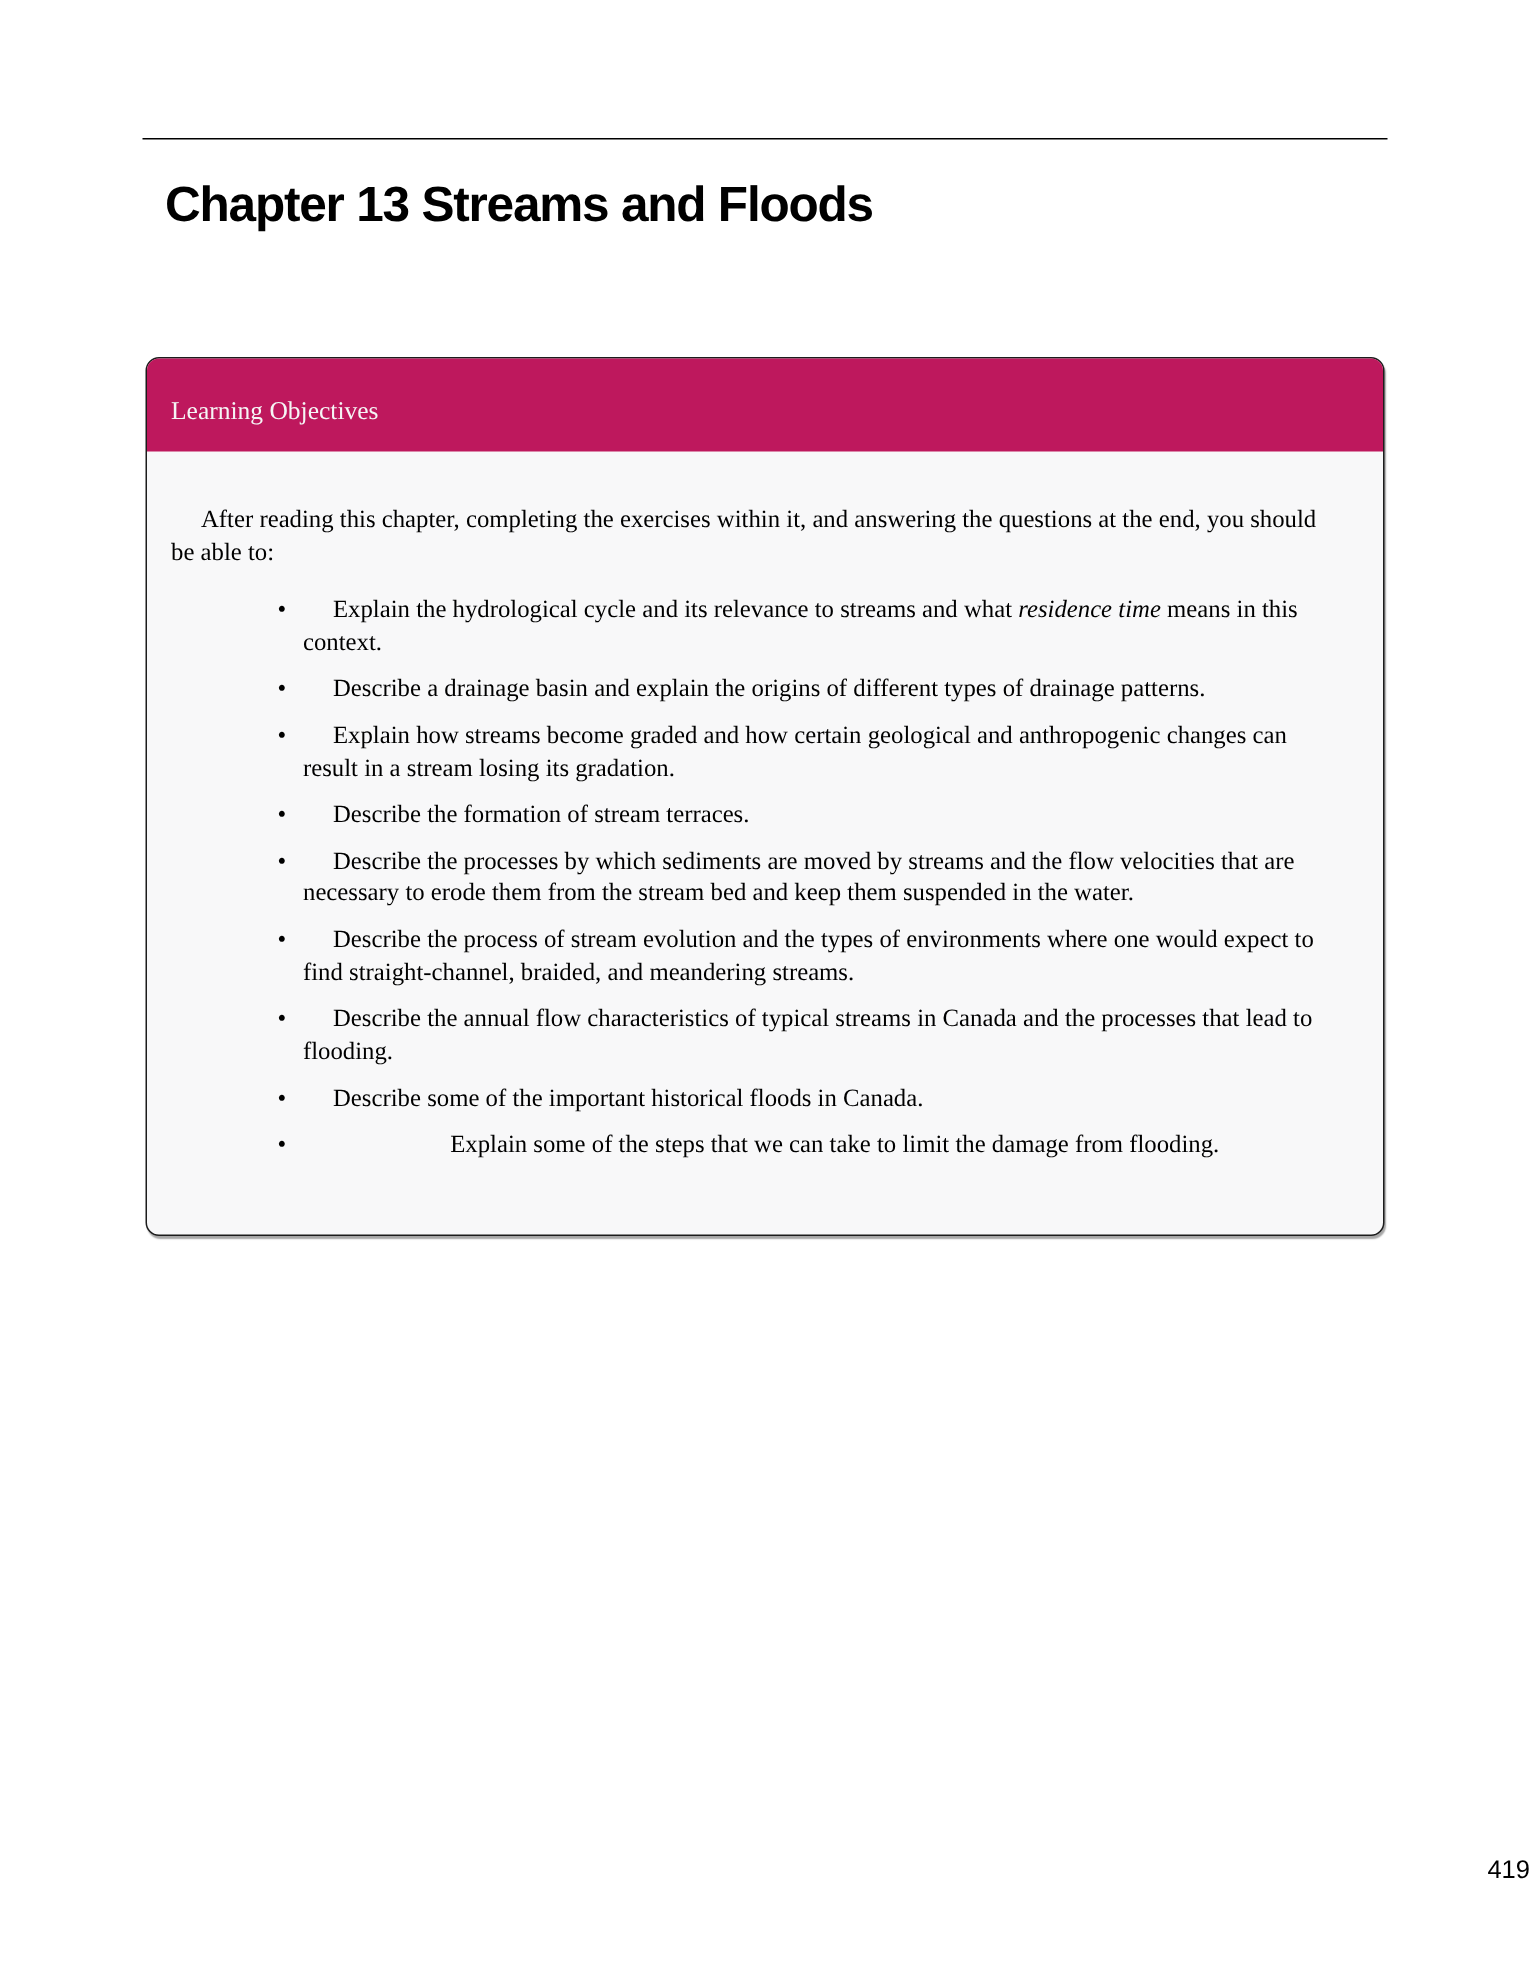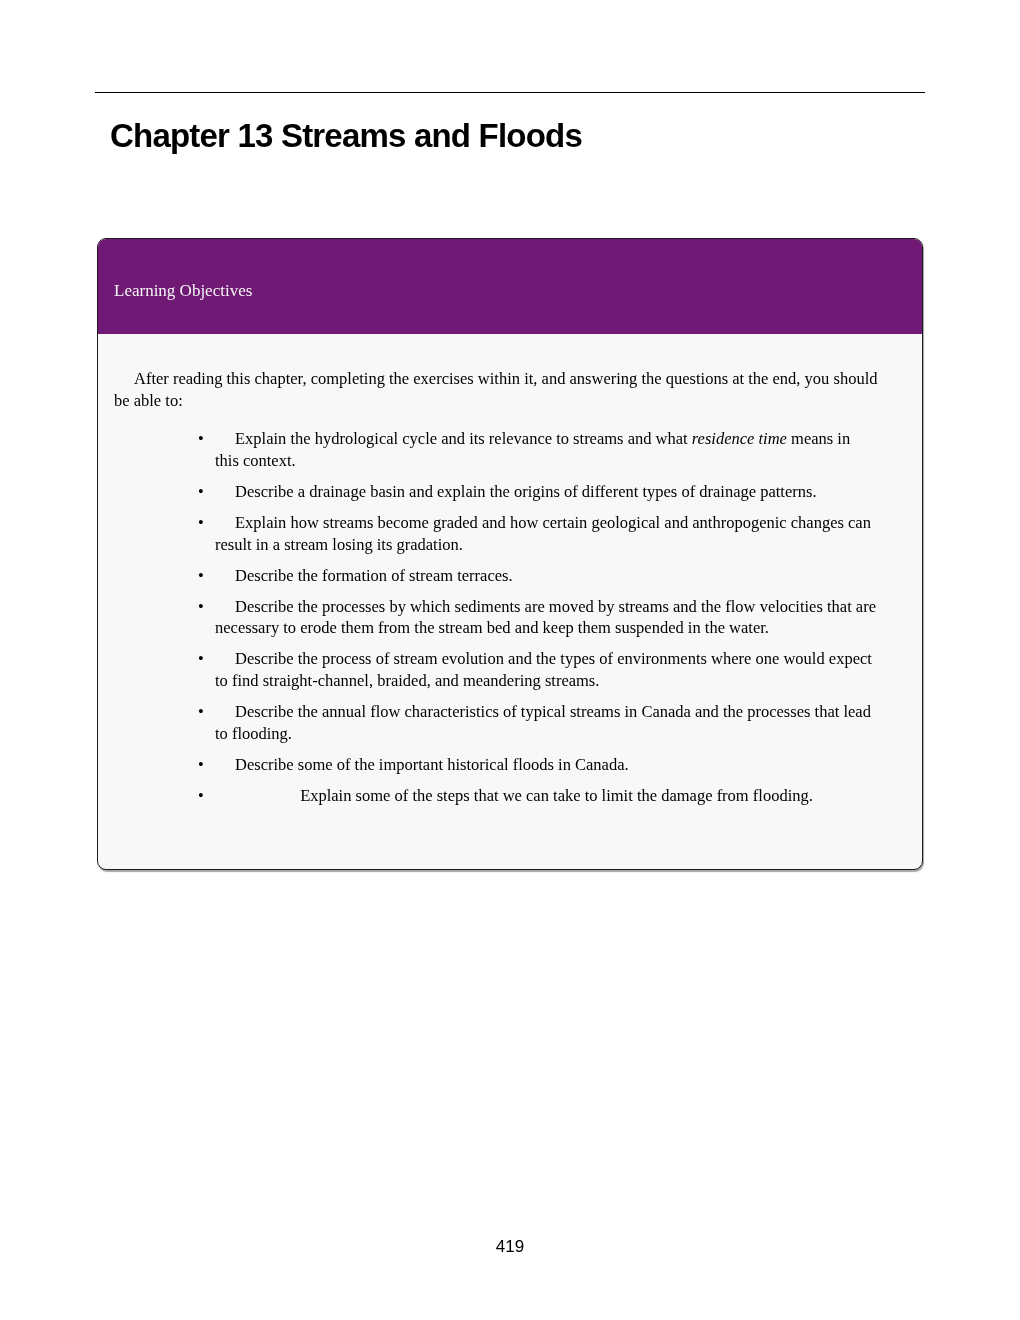--- a/index.html
+++ b/index.html
@@ -43,42 +43,42 @@
     top: 238px;
     width: 826px;
     box-sizing: border-box;
     background: #f8f8f9;
     border: 1px solid #1c1c1c;
     border-radius: 9px;
     box-shadow: 1px 2px 1px rgba(0,0,0,0.35);
   }
   .lo-header {
     box-sizing: border-box;
-    height: 95px;
-    background: #701a75;
+    height: 62px;
+    background: #be185d;
     color: #f5f5f5;
     border-radius: 8px 8px 0 0;
     display: flex;
     align-items: center;
     padding: 8px 16px 0 16px;
     font-size: 17px;
   }
   .lo-body {
     padding: 34px 28px 46px 16px;
     font-size: 16.5px;
     line-height: 21.6px;
     color: #000000;
   }
   .lo-intro {
     margin: 0 0 17px 0;
     text-indent: 20px;
   }
   .lo-list {
     list-style: none;
-    margin: 16px;
+    margin: 3px;
     padding: 0 0 0 85px;
   }
   .lo-list li {
     position: relative;
     text-indent: 20px;
     margin: 0 0 9.5px 0;
   }
   .lo-list li:last-child {
     margin-bottom: 0;
     text-align: center;
@@ -88,21 +88,21 @@
     position: absolute;
     left: -17px;
     top: 0;
     text-indent: 0;
   }
   .page-number {
     position: absolute;
     top: 1237px;
     left: 0;
     width: 100%;
-    text-align: center;
+    text-align: right;
     font-family: "Liberation Sans", sans-serif;
     font-size: 17px;
     color: #000000;
   }
 </style>
 </head>
 <body>
 
 <div class="page">
 

